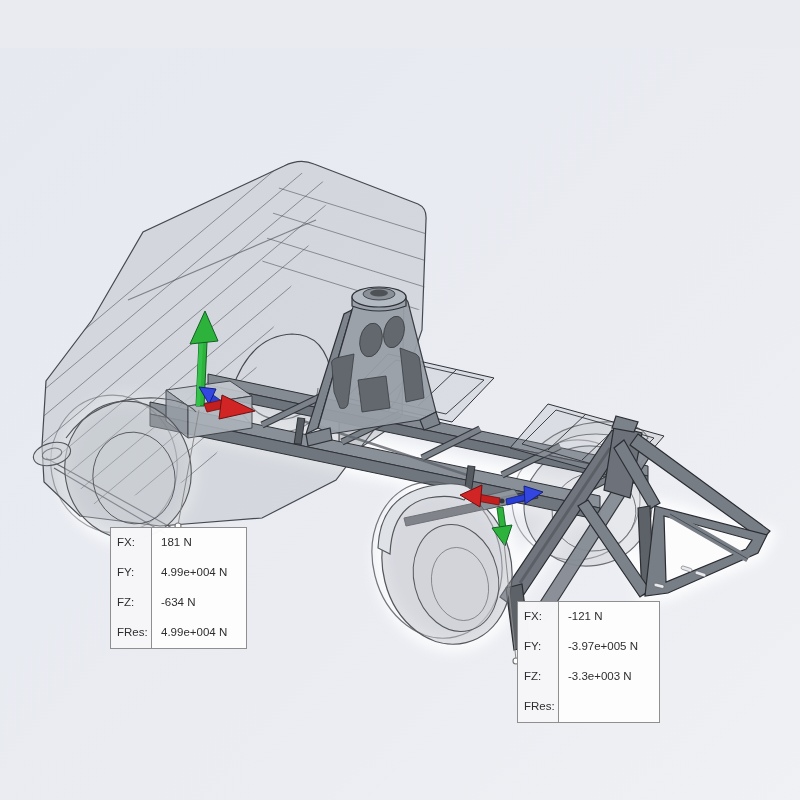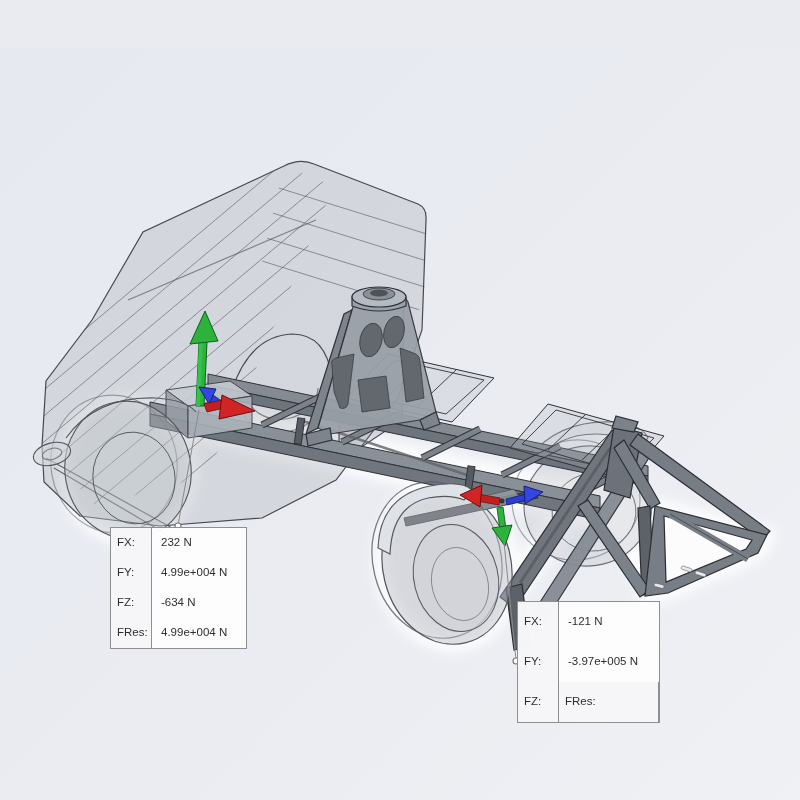--- a/index.html
+++ b/index.html
@@ -203,31 +203,32 @@
   <g stroke="#8a8a8a" stroke-width="1">
     <line x1="199" y1="362" x2="178" y2="477"></line>
     <circle cx="178" cy="478" r="3" fill="#ffffff" stroke="#777777" stroke-width="1.2"></circle>
     <line x1="504" y1="494" x2="516" y2="612"></line>
     <circle cx="516" cy="613" r="3" fill="#ffffff" stroke="#777777" stroke-width="1.2"></circle>
   </g>
 </svg>
 
 <div class="callout" id="callout-front" style="left:110px;top:479px;width:137px;">
   <div class="lbl">FX:</div>
-  <div class="val">232 N</div>
+  <div class="val">181 N</div>
   <div class="lbl">FY:</div>
   <div class="val">4.99e+004 N</div>
   <div class="lbl">FZ:</div>
   <div class="val">-634 N</div>
   <div class="lbl">FRes:</div>
   <div class="val">4.99e+004 N</div>
 </div>
 
 <div class="callout" id="callout-rear" style="left:517px;top:553px;width:143px;">
   <div class="lbl">FX:</div>
   <div class="val">-121 N</div>
   <div class="lbl">FY:</div>
   <div class="val">-3.97e+005 N</div>
   <div class="lbl">FZ:</div>
+  <div class="val">-3.3e+003 N</div>
   <div class="lbl">FRes:</div>
 </div>
 
 </div>
 
 </body></html>

